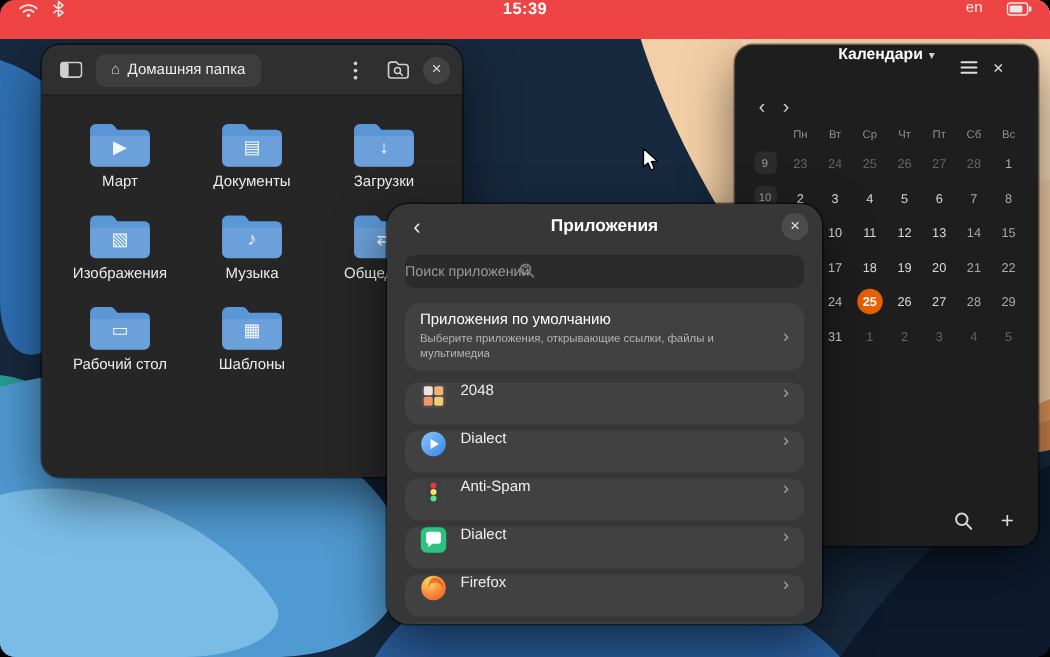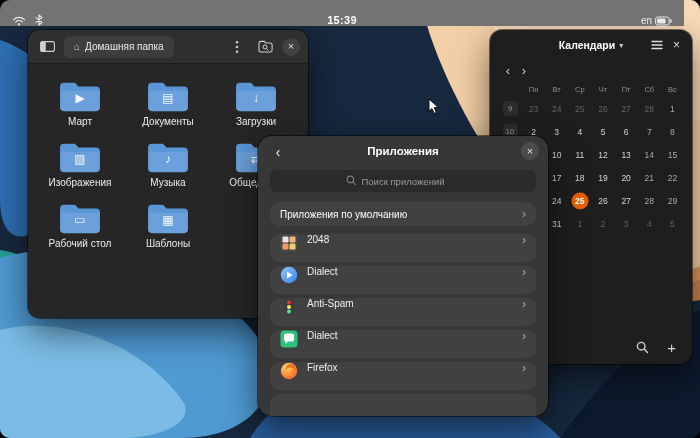--- a/index.html
+++ b/index.html
@@ -4,44 +4,44 @@
 <style>
   *{margin:0;padding:0;box-sizing:border-box}
   html,body{width:700px;height:438px;background:#000;font-family:"Liberation Sans","DejaVu Sans",sans-serif}
   .screen{position:relative;width:700px;height:438px;border-radius:10px;overflow:hidden;background:#0d1a2e}
   svg{display:block}
 
   
   .wallpaper{position:absolute;inset:0;z-index:0}
 
   
-  .topbar{position:absolute;top:0;left:0;right:16px;height:26px;background:#737373;z-index:8;display:flex;align-items:flex-end;color:#ececec}
+  .topbar{position:absolute;top:0;left:0;right:0;height:26px;background:#ef4444;z-index:8;display:flex;align-items:flex-start;color:#ececec}
   .topbar-left{display:flex;gap:9px;align-items:center;padding-left:12px}
   .topbar-time{position:absolute;left:50%;transform:translateX(-50%);font-size:11px;font-weight:bold;color:#fff;letter-spacing:.3px}
-  .topbar-right{margin-left:auto;display:flex;gap:3px;align-items:center;padding-right:12px;font-size:10px;color:#eee}
+  .topbar-right{margin-left:auto;display:flex;gap:16px;align-items:center;padding-right:12px;font-size:10px;color:#eee}
 
   .window{position:absolute;border-radius:12px;overflow:hidden;box-shadow:0 14px 34px rgba(0,0,0,.55),0 0 0 1px rgba(0,0,0,.5)}
 
   
   .files{left:28px;top:30px;width:280px;height:288px;background:#262626;z-index:2}
   .files-header{height:34px;background:#2f2f2f;display:flex;align-items:center;padding:0 8px;gap:6px;border-bottom:1px solid #1c1c1c}
   .iconbtn{display:flex;align-items:center;justify-content:center;width:22px;height:22px;border-radius:6px;color:#d8d8d8}
   .home-pill{display:flex;align-items:center;gap:5px;background:#3d3d3d;border-radius:6px;height:22px;padding:0 10px;font-size:10px;color:#ededed}
   .home-glyph{font-size:10px;color:#cfcfcf}
   .spacer{flex:1}
   .circle-close{width:18px;height:18px;border-radius:50%;background:#424242;display:flex;align-items:center;justify-content:center;color:#ddd;font-size:11px;line-height:1}
   .files-grid{display:grid;grid-template-columns:repeat(3,1fr);padding:12px 8px;row-gap:10px}
   .folder-item{display:flex;flex-direction:column;align-items:center;gap:2px;cursor:default}
   .folder-ico{position:relative;display:inline-flex}
   .emblem{position:absolute;left:0;right:0;top:15px;text-align:center;font-size:12px;color:rgba(255,255,255,.92)}
   .folder-label{font-size:10px;color:#ececec;max-width:86px;white-space:nowrap;overflow:hidden;text-overflow:ellipsis;text-align:center}
 
   
   .calendar{left:490px;top:30px;width:202px;height:334px;background:#1e1e1e;z-index:2}
-  .cal-header{height:30px;display:flex;align-items:center;padding:0 12px;position:relative}
+  .cal-header{height:30px;display:flex;padding:0 23px;position:relative}
   .cal-title-btn{position:absolute;left:50%;transform:translateX(-50%);display:flex;gap:4px;align-items:center;font-size:10.5px;font-weight:bold;color:#fff}
   .caret{font-size:8px;color:#cfcfcf}
   .cal-actions{margin-left:auto;display:flex;gap:10px;align-items:center;color:#ddd}
   .cal-close{font-size:12px;color:#ddd;line-height:1}
   .cal-monthnav{display:flex;align-items:center;padding:2px 10px;height:20px}
   .nav-chev{font-size:13px;color:#cfcfcf;width:16px;text-align:center}
   .cal-month{flex:1;text-align:center;font-size:11px;font-weight:bold;color:#fff}
   .cal-weekdays,.cal-grid{display:grid;grid-template-columns:24px repeat(7,1fr);padding:0 8px;align-items:center}
   .wd{font-size:7.5px;color:#8f8f8f;text-align:center;padding:5px 0 3px;text-transform:capitalize}
   .cal-grid{grid-auto-rows:23px}
@@ -57,21 +57,21 @@
   .plus-btn{font-size:15px;color:#d8d8d8;line-height:1}
 
   
   .dialog{left:258px;top:136px;width:290px;height:280px;background:#373737;z-index:5;border-radius:14px}
   .dlg-header{height:30px;display:flex;align-items:center;padding:0 9px;position:relative}
   .dlg-back{width:22px;height:22px;display:flex;align-items:center;justify-content:center;color:#e6e6e6;font-size:15px;line-height:1}
   .dlg-title{position:absolute;left:50%;transform:translateX(-50%);font-size:11.5px;font-weight:bold;color:#fff}
   .dlg-close{margin-left:auto;width:18px;height:18px;border-radius:50%;background:#4b4b4b;color:#e0e0e0;display:flex;align-items:center;justify-content:center;font-size:11px;line-height:1}
   .dlg-search{margin:4px 12px 0;height:22px;background:#2b2b2b;border-radius:7px;position:relative;display:flex;align-items:center}
   .dlg-search .loupe{position:absolute;left:calc(50% - 57px);top:5px;opacity:.75}
-  .dlg-search input{width:100%;background:transparent;border:0;outline:0;text-align:center;font-size:9.5px;color:#cfcfcf;font-family:inherit}
+  .dlg-search input{width:100%;background:transparent;border:0;outline:0;text-align:left;font-size:9.5px;color:#cfcfcf;font-family:inherit}
   .dlg-search input::placeholder{color:#9a9a9a}
   .default-card{margin:10px 12px 0;background:#414141;border-radius:10px;padding:6px 10px;display:flex;align-items:center;gap:16px}
   .default-texts{flex:1;min-width:0}
   .default-title{font-size:10px;color:#fff}
   .default-sub{font-size:7.6px;color:#b4b4b4;margin-top:2px;line-height:1.3}
   .row-chevron{color:#a8a8a8;font-size:12px;line-height:1}
   .apps-list{margin:8px 12px 0;display:flex;flex-direction:column;gap:4px}
   .app-row{height:28px;min-height:28px;background:#414141;border-radius:9px;display:flex;align-items:flex-start;gap:9px;padding:0 10px}
   .app-ico{display:flex;width:18px;height:18px}
   .app-name{flex:1;font-size:10px;color:#f0f0f0}
@@ -344,20 +344,21 @@
     <div class="dlg-search">
       <svg class="loupe" width="11" height="11" viewBox="0 0 13 13">
         <circle cx="5.2" cy="5.2" r="3.8" fill="none" stroke="#9a9a9a" stroke-width="1.4"></circle>
         <path d="M8.2 8.2 L11.3 11.3" stroke="#9a9a9a" stroke-width="1.4" stroke-linecap="round"></path>
       </svg>
       <input type="text" placeholder="Поиск приложений" style="">
     </div>
     <div class="default-card">
       <span class="default-texts">
         <div class="default-title">Приложения по умолчанию</div>
+        <div class="default-sub">Выберите приложения, открывающие ссылки, файлы и мультимедиа</div>
       </span>
       <span class="row-chevron">›</span>
     </div>
     <div class="apps-list">
         <div class="app-row">
           <span class="app-ico">
             <svg width="18" height="18" viewBox="0 0 18 18">
               <rect x="0.5" y="0.5" width="17" height="17" rx="4" fill="#4a4a4a"></rect>
               <rect x="2.5" y="2.5" width="6" height="6" rx="1.2" fill="#eee4da"></rect>
               <rect x="9.5" y="2.5" width="6" height="6" rx="1.2" fill="#f2b179"></rect>

